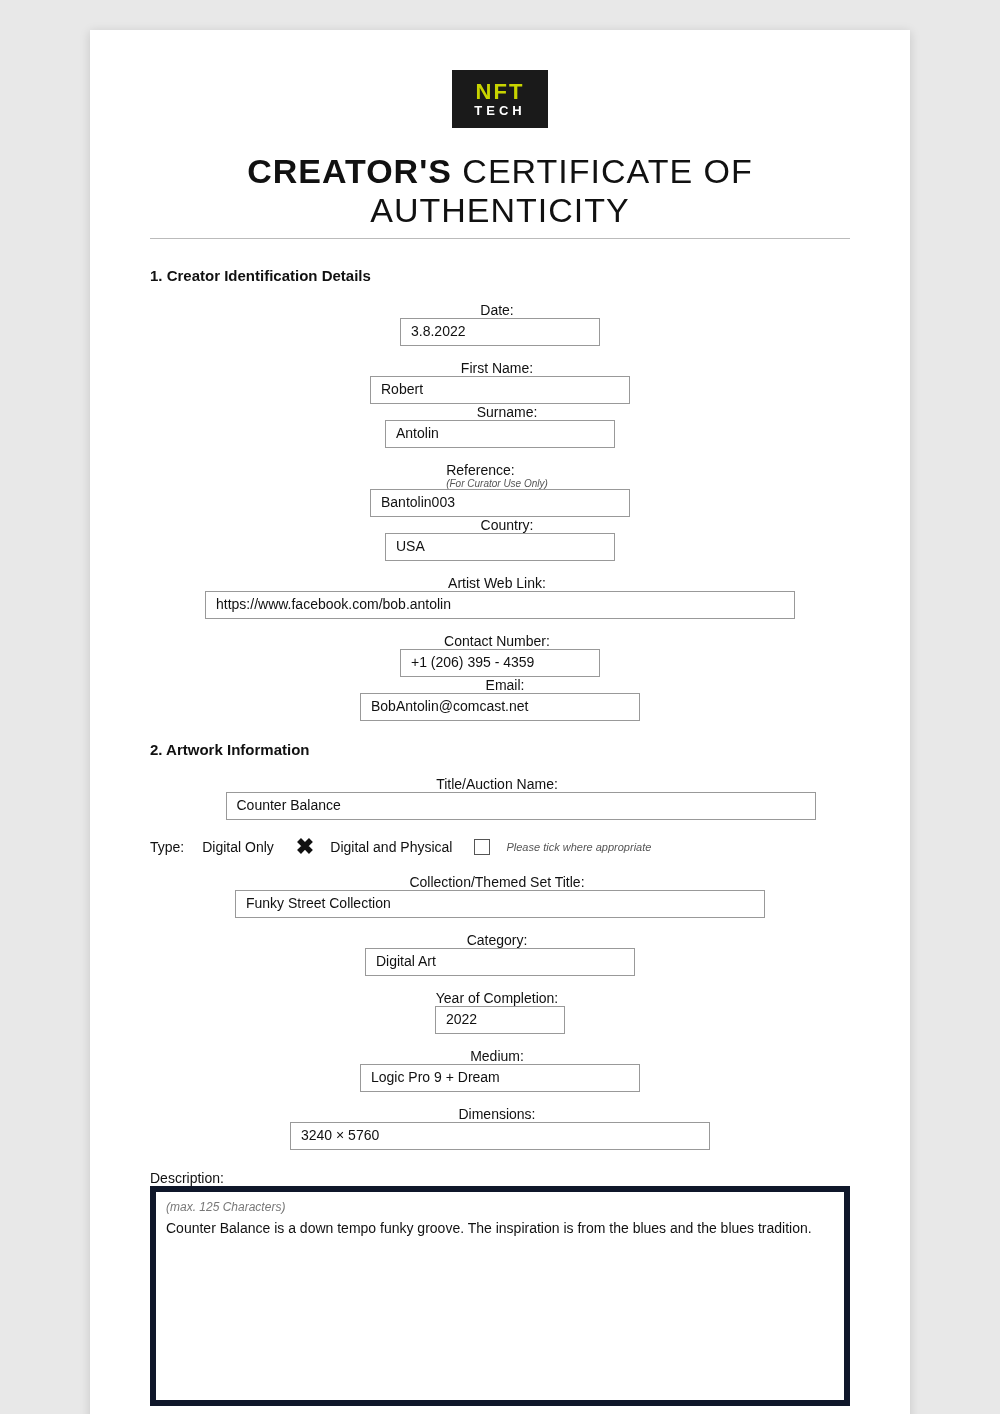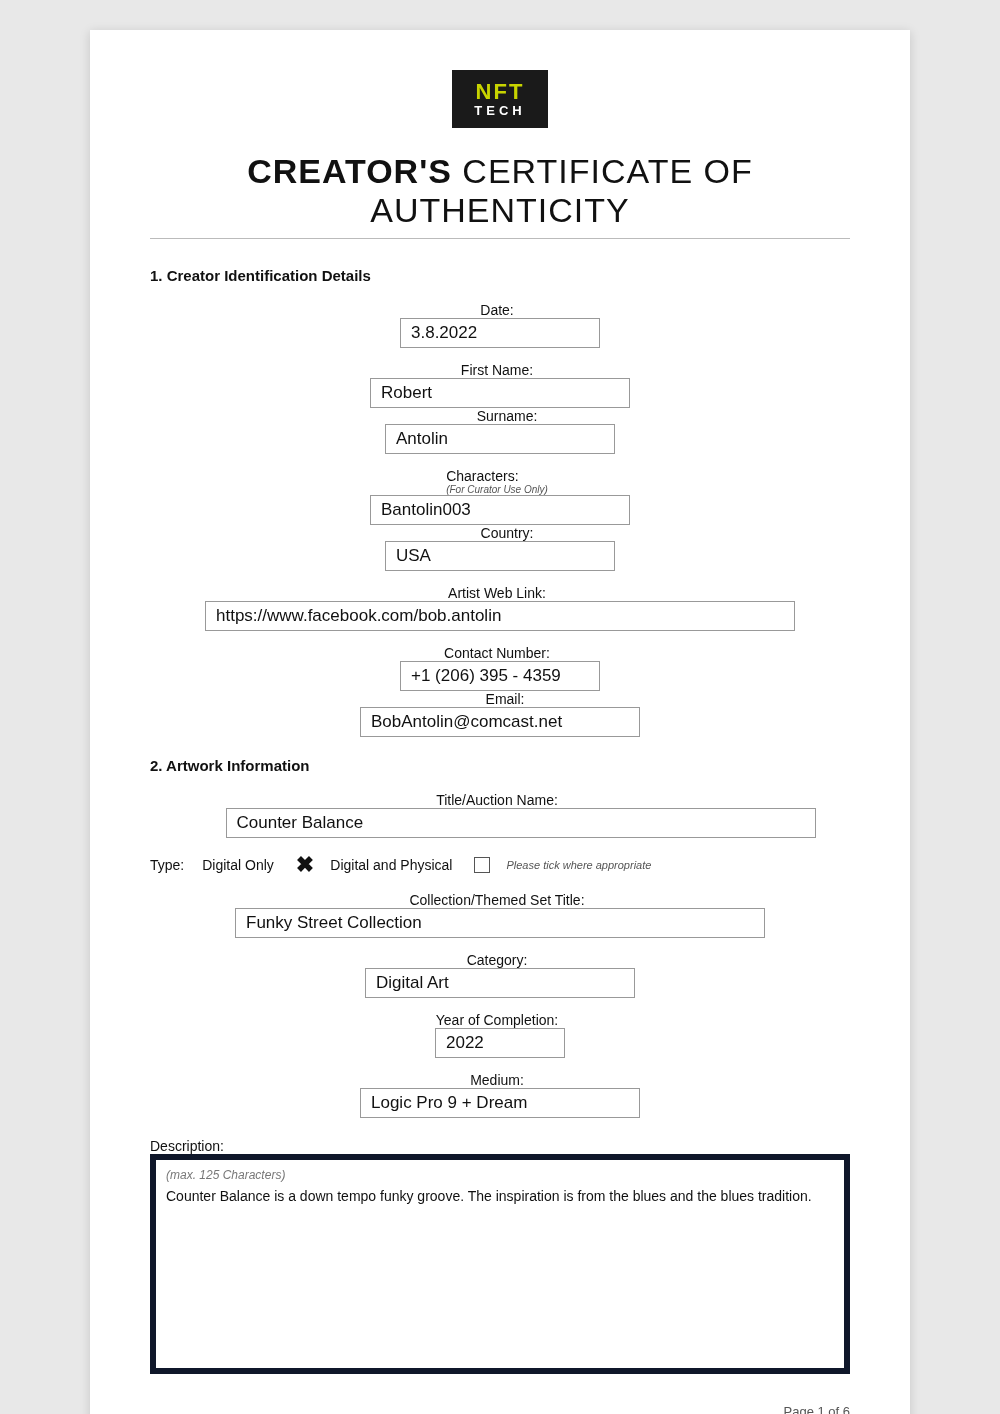--- a/index.html
+++ b/index.html
@@ -76,21 +76,21 @@
     }
     .label-sub {
       font-size: 10px;
       color: #555;
       display: block;
       font-style: italic;
     }
     .field-box {
       border: 1px solid #999;
       padding: 4px 10px;
-      font-size: 17px;
+      font-size: 14px;
       color: #111;
       min-height: 28px;
       background: #fff;
     }
     .field-date { width: 200px; }
     .field-firstname { width: 260px; }
     .field-surname { width: 230px; }
     .field-reference { width: 260px; }
     .field-country { width: 230px; }
     .field-weblink { width: 590px; }
@@ -187,21 +187,21 @@
 
   <div class="form-row">
     <span class="label">First Name:</span>
     <span class="field-box field-firstname">Robert</span>
     <span class="label" style="margin-left:20px;">Surname:</span>
     <span class="field-box field-surname">Antolin</span>
   </div>
 
   <div class="form-row">
     <span class="label label-block">
-      <span>Characters:</span>
+      <span>Reference:</span>
       <span class="label-sub">(For Curator Use Only)</span>
     </span>
     <span class="field-box field-reference">Bantolin003</span>
     <span class="label" style="margin-left:20px;">Country:</span>
     <span class="field-box field-country">USA</span>
   </div>
 
   <div class="form-row">
     <span class="label">Artist Web Link:</span>
     <span class="field-box field-weblink">https://www.facebook.com/bob.antolin</span>
@@ -244,20 +244,24 @@
     <div class="form-row">
       <span class="label">Year of Completion:</span>
       <span class="field-box field-year">2022</span>
     </div>
 
     <div class="form-row">
       <span class="label">Medium:</span>
       <span class="field-box field-medium">Logic Pro 9 + Dream</span>
     </div>
 
+    <div class="form-row">
+      <span class="label">Dimensions:</span>
+      <span class="field-box field-dimensions">3240 × 5760</span>
+    </div>
 
     <div class="form-row" style="align-items:flex-start;">
       <span class="label" style="margin-top:6px;">Description:</span>
       <div class="field-description">
         <div class="desc-placeholder">(max. 125 Characters)</div>
         <div class="desc-text">Counter Balance is a down tempo funky groove. The inspiration is from the blues and the blues tradition.</div>
       </div>
     </div>
   </div>
 

